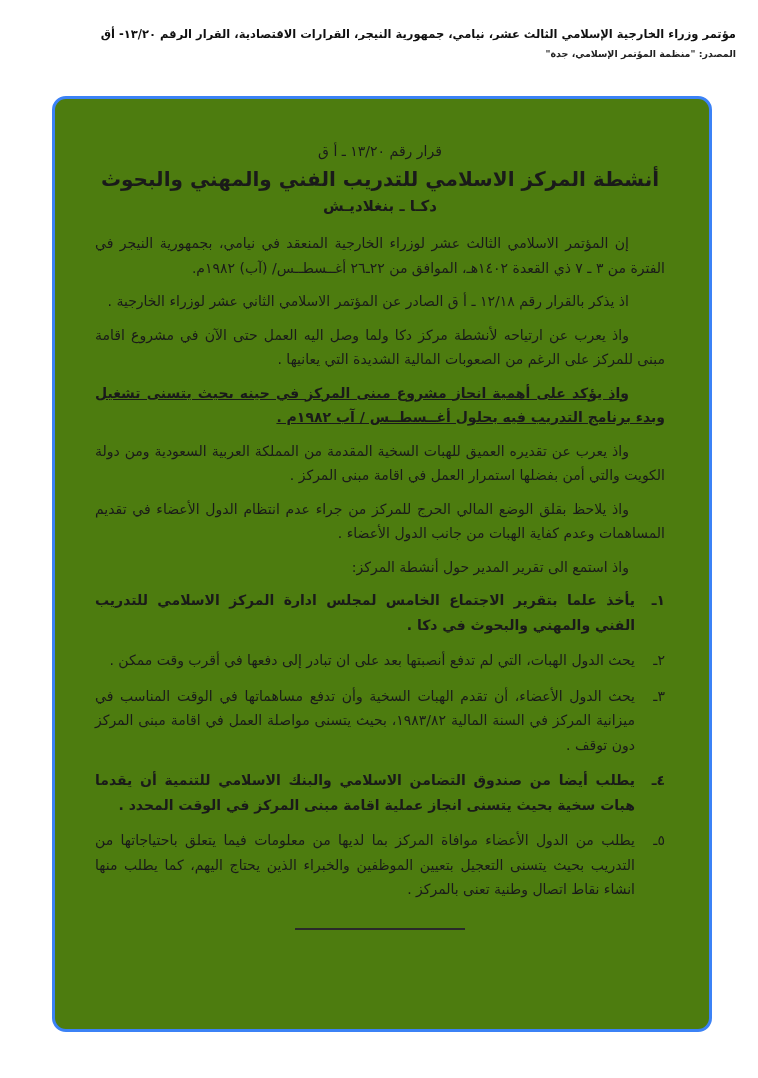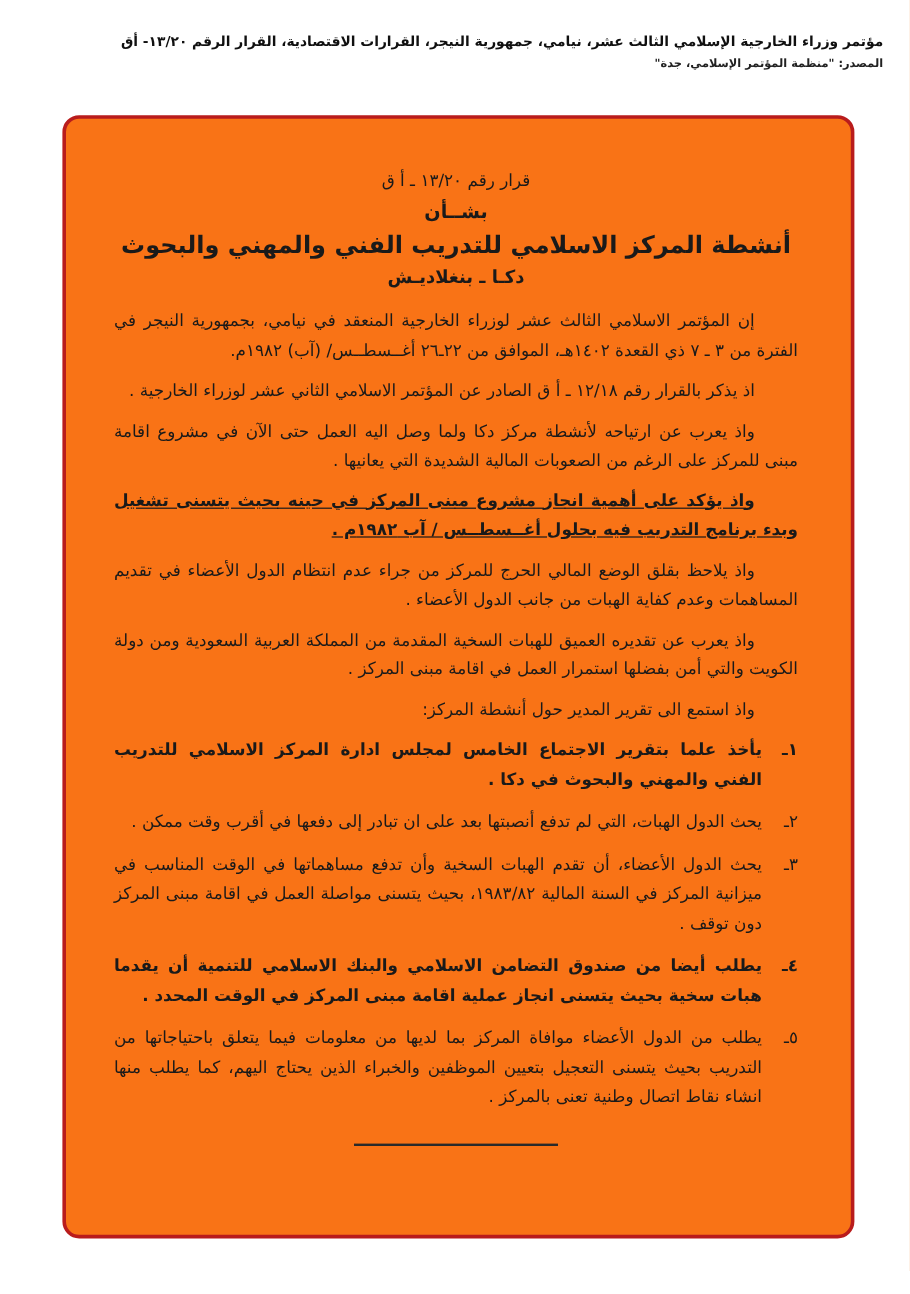--- a/index.html
+++ b/index.html
@@ -40,24 +40,24 @@
     margin-top: 6px;
     padding-left: 0;
   }
   
   .border-box {
     position: absolute;
     left: 52px;
     top: 96px;
     width: 660px;
     height: 936px;
-    border: 3px solid #b91c1c;
+    border: 3px solid #3b82f6;
     border-radius: 14px;
     box-sizing: border-box;
-    background: #f97316;
+    background: #4d7c0f;
   }
   .content {
     direction: rtl;
     padding: 44px 44px 0 40px;
   }
   
   .title-block {
     text-align: center;
     margin-bottom: 16px;
   }
@@ -134,32 +134,31 @@
   <div class="top-header">
     <div class="line1">مؤتمر وزراء الخارجية الإسلامي الثالث عشر، نيامي، جمهورية النيجر، القرارات الاقتصادية، القرار الرقم ١٣/٢٠- أق</div>
     <div class="line2">المصدر: "منظمة المؤتمر الإسلامي، جدة"</div>
   </div>
 
   <div class="border-box">
     <div class="content">
 
       <div class="title-block">
         <div class="t1">قرار رقم ١٣/٢٠ ـ أ ق</div>
-        <div class="t2">بشــأن</div>
         <div class="t3">أنشطة المركز الاسلامي للتدريب الفني والمهني والبحوث</div>
         <div class="t4">دكـا ـ  بنغلاديـش</div>
       </div>
 
       <div class="paragraphs">
           <p class="para">إن المؤتمر الاسلامي الثالث عشر لوزراء الخارجية المنعقد في نيامي، بجمهورية النيجر في الفترة من ٣ ـ ٧ ذي القعدة ١٤٠٢هـ، الموافق من ٢٢ـ٢٦ أغــسطــس/ (آب) ١٩٨٢م.</p>
           <p class="para">اذ يذكر بالقرار رقم ١٢/١٨ ـ أ ق الصادر عن المؤتمر الاسلامي الثاني عشر لوزراء الخارجية .</p>
           <p class="para">واذ يعرب عن ارتياحه لأنشطة مركز دكا ولما وصل اليه العمل حتى الآن في مشروع اقامة مبنى للمركز على الرغم من الصعوبات المالية الشديدة التي يعانيها .</p>
           <p class="para bold">واذ يؤكد على أهمية انجاز مشروع مبنى المركز في حينه بحيث يتسنى تشغيل وبدء برنامج التدريب فيه بحلول أغــسطــس / آب ١٩٨٢م .</p>
+          <p class="para">واذ يعرب عن تقديره العميق للهبات السخية المقدمة من المملكة العربية السعودية ومن دولة الكويت والتي أمن بفضلها استمرار العمل في اقامة مبنى المركز .</p>
           <p class="para">واذ يلاحظ بقلق الوضع المالي الحرج للمركز من جراء عدم انتظام الدول الأعضاء في تقديم المساهمات وعدم كفاية الهبات من جانب الدول الأعضاء .</p>
-          <p class="para">واذ يعرب عن تقديره العميق للهبات السخية المقدمة من المملكة العربية السعودية ومن دولة الكويت والتي أمن بفضلها استمرار العمل في اقامة مبنى المركز .</p>
           <p class="para">واذ استمع الى تقرير المدير حول أنشطة المركز:</p>
         </div>
 
       <div class="numbered-items">
           <div class="item bold">
             <span class="item-num">١ـ</span>
             <div class="item-text">يأخذ علما بتقرير الاجتماع الخامس لمجلس ادارة المركز الاسلامي للتدريب الفني والمهني والبحوث في دكا .</div>
           </div>
           <div class="item">
             <span class="item-num">٢ـ</span>

